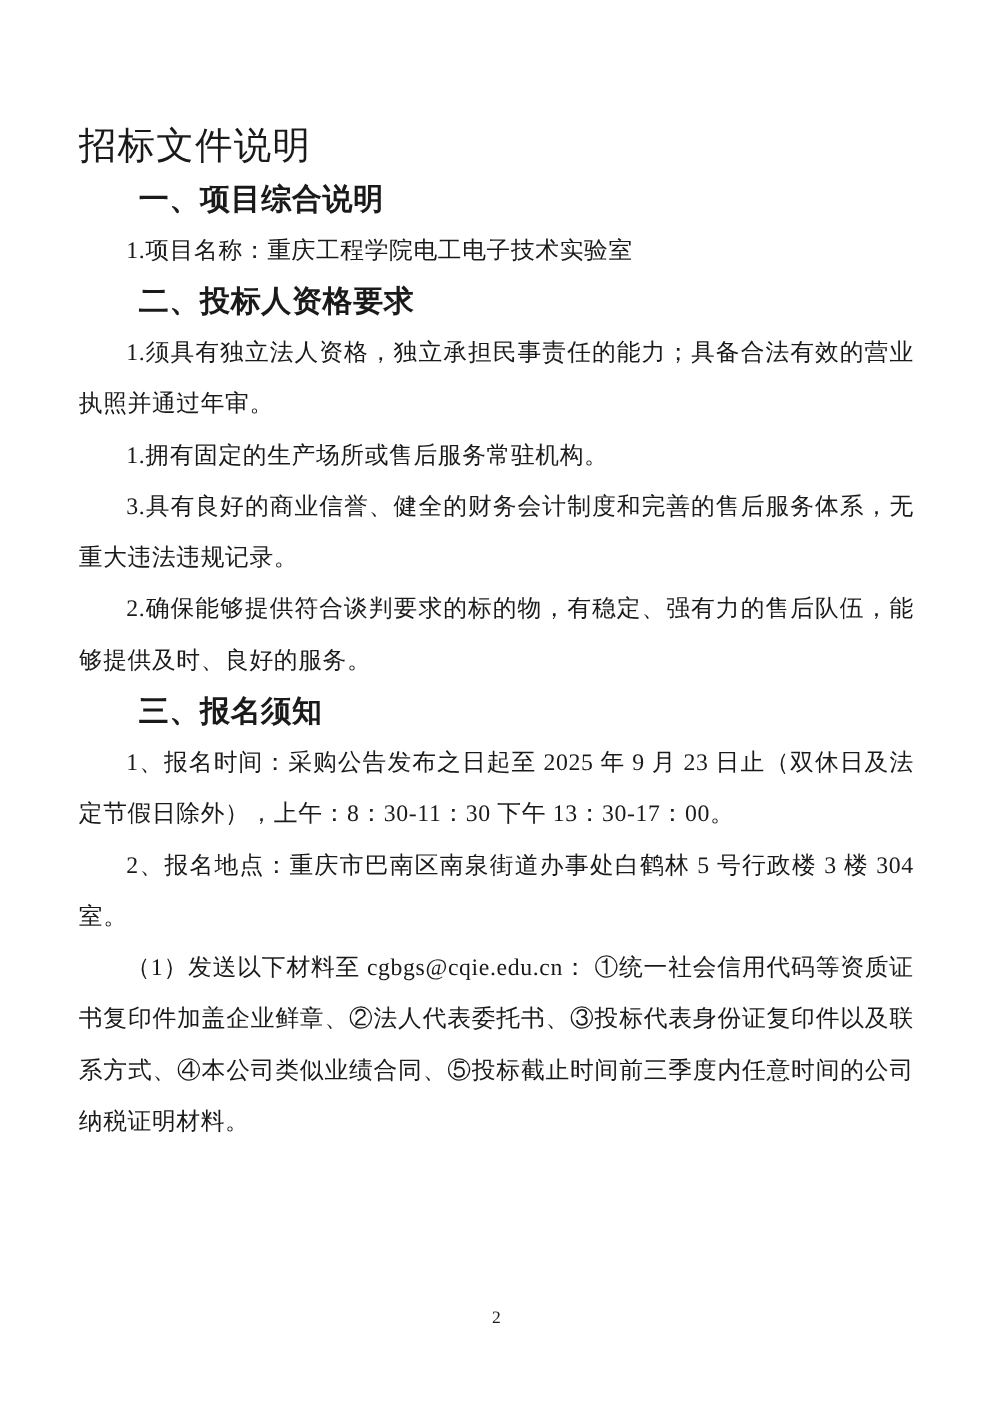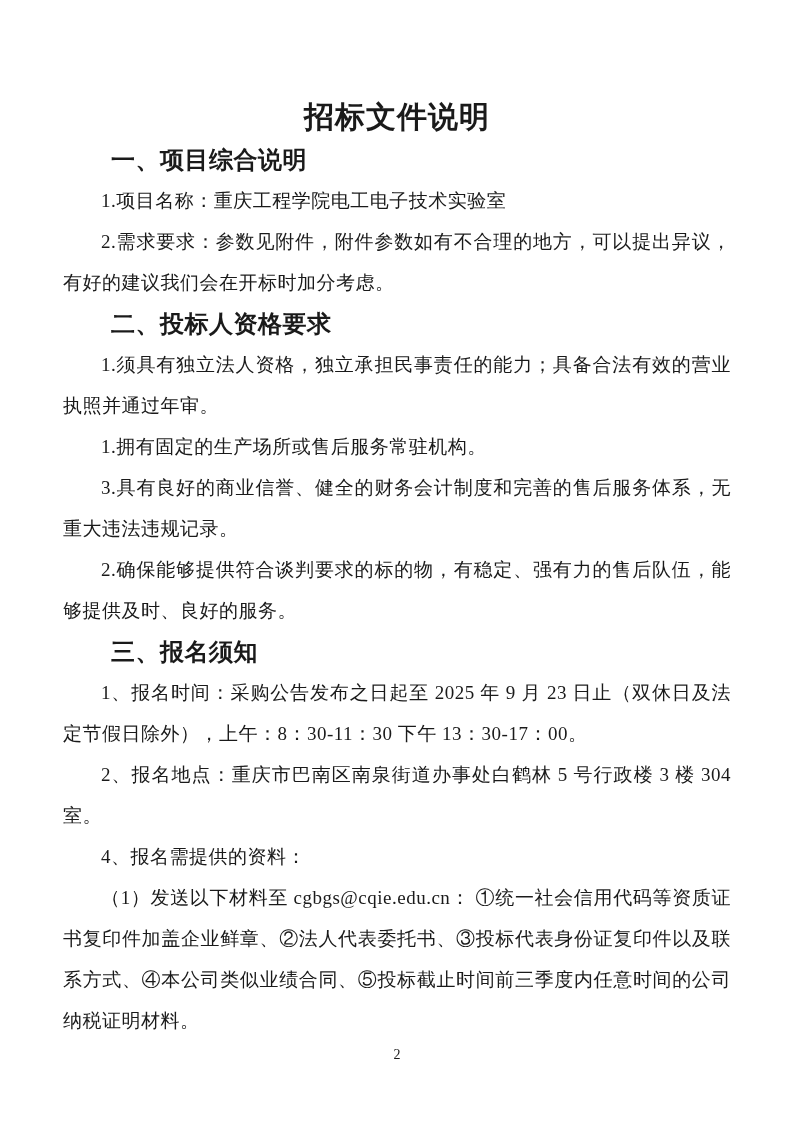--- a/index.html
+++ b/index.html
@@ -15,24 +15,24 @@
     background: #ffffff;
     color: #1a1a1a;
     box-sizing: border-box;
     padding: 0 63px;
     overflow: hidden;
     font-family: "Liberation Serif", "DejaVu Serif", serif;
   }
   .doc-title {
     margin: 0;
     padding-top: 99px;
-    text-align: center;
+    text-align: left;
     font-size: 30px;
     line-height: 36px;
-    font-weight: bold;
+    font-weight: normal;
     letter-spacing: 1px;
     font-family: "Liberation Serif", "DejaVu Serif", serif;
   }
   .content {
     margin-top: 4px;
   }
   .section-heading {
     margin: 0;
     font-size: 24px;
     line-height: 41px;
@@ -66,32 +66,30 @@
 <body>
 
 <div class="page">
 
   <h1 class="doc-title">招标文件说明</h1>
 
   <div class="content">
 
     <h2 class="section-heading">一、项目综合说明</h2>
     <p class="body-paragraph">1.项目名称：重庆工程学院电工电子技术实验室</p>
-    <p class="body-paragraph">2.需求要求：参数见附件，附件参数如有不合理的地方，可以提出异议，有好的建议我们会在开标时加分考虑。</p>
 
     <h2 class="section-heading">二、投标人资格要求</h2>
     <p class="body-paragraph">1.须具有独立法人资格，独立承担民事责任的能力；具备合法有效的营业执照并通过年审。</p>
     <p class="body-paragraph">1.拥有固定的生产场所或售后服务常驻机构。</p>
     <p class="body-paragraph">3.具有良好的商业信誉、健全的财务会计制度和完善的售后服务体系，无重大违法违规记录。</p>
     <p class="body-paragraph">2.确保能够提供符合谈判要求的标的物，有稳定、强有力的售后队伍，能够提供及时、良好的服务。</p>
 
     <h2 class="section-heading">三、报名须知</h2>
     <p class="body-paragraph">1、报名时间：采购公告发布之日起至 2025 年 9 月 23 日止（双休日及法定节假日除外），上午：8：30-11：30 下午 13：30-17：00。</p>
     <p class="body-paragraph">2、报名地点：重庆市巴南区南泉街道办事处白鹤林 5 号行政楼 3 楼 304 室。</p>
-    <p class="body-paragraph">4、报名需提供的资料：</p>
     <p class="body-paragraph">（1）发送以下材料至 cgbgs@cqie.edu.cn： ①统一社会信用代码等资质证书复印件加盖企业鲜章、②法人代表委托书、③投标代表身份证复印件以及联系方式、④本公司类似业绩合同、⑤投标截止时间前三季度内任意时间的公司纳税证明材料。</p>
 
   </div>
 
   <div class="page-footer">
     <span>2</span>
   </div>
 
 </div>
 

